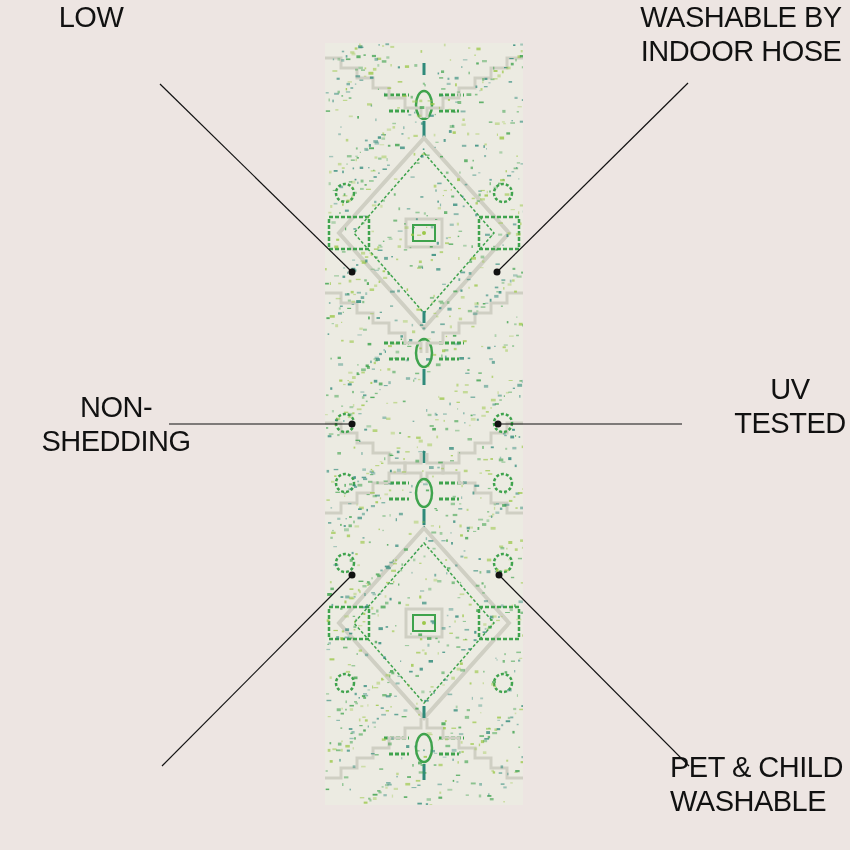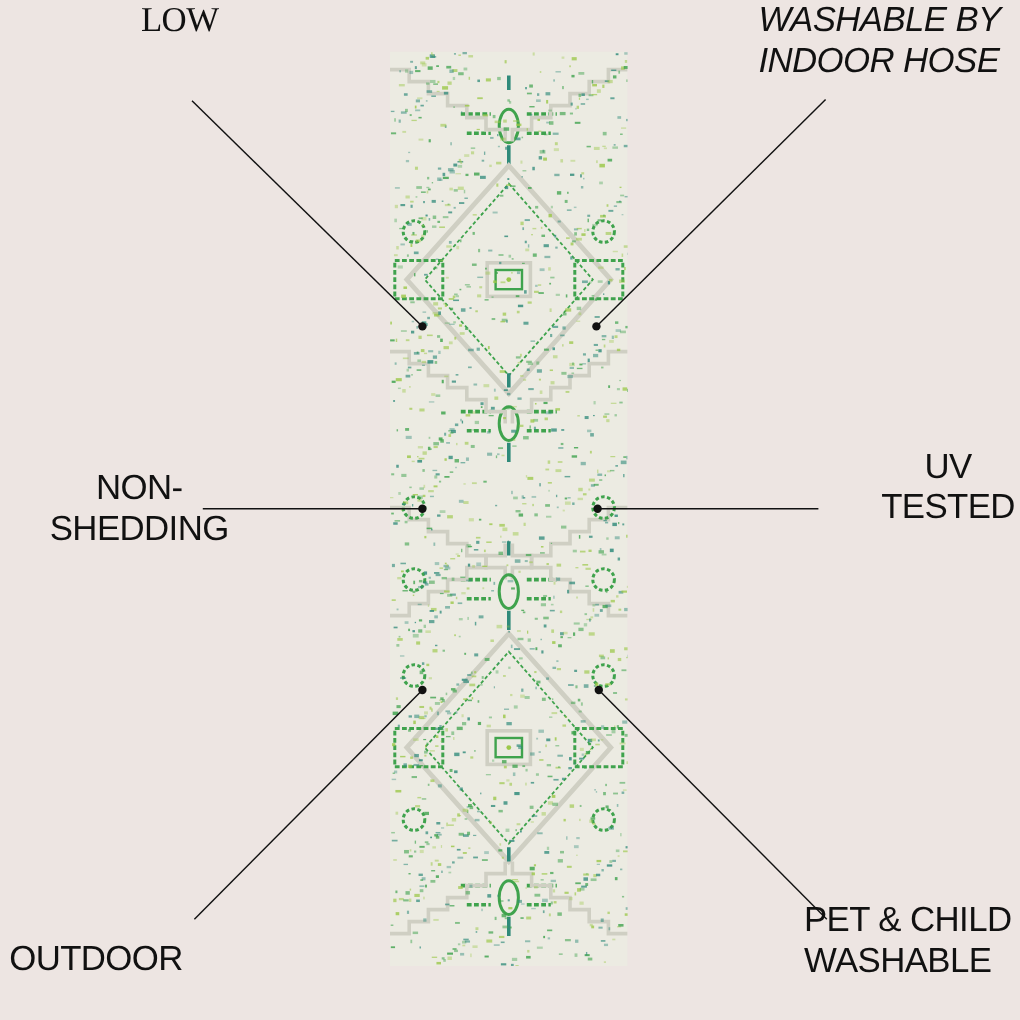--- a/index.html
+++ b/index.html
@@ -6,37 +6,36 @@
   body { width:850px; height:850px; background:#ede5e2; position:relative; overflow:hidden; font-family:"Liberation Sans", sans-serif; }
   .label { position:absolute; color:#111; font-size:29px; line-height:34px; letter-spacing:-0.5px; }
   .label span { display:block; }
   #rug { position:absolute; left:325px; top:43px; width:198px; height:762px; }
   #lines { position:absolute; left:0; top:0; width:850px; height:850px; pointer-events:none; }
 </style>
 </head>
 <body>
 
 <div id="labels">
-    <div class="label" style="left: 0px; top: 0px; width: 182px; text-align: right; font-family: Liberation Serif, serif;">
+    <div class="label" style="left: 0px; top: 0px; width: 182px; text-align: center;">
       <span>LOW</span>
     </div>
-    <div class="label" style="left: 632px; top: 0px; width: 218px; text-align: left; font-style: italic;">
+    <div class="label" style="left: 632px; top: 0px; width: 218px; text-align: center;">
       <span>WASHABLE BY</span>
       <span>INDOOR HOSE</span>
     </div>
     <div class="label" style="left: 0px; top: 390px; width: 160px; text-align: center; margin-left: 36px;">
       <span>NON-</span>
       <span>SHEDDING</span>
     </div>
     <div class="label" style="left: 730px; top: 372px; width: 120px; text-align: center;">
       <span>UV</span>
       <span>TESTED</span>
     </div>
     <div class="label" style="left: 0px; top: 782px; width: 160px; text-align: center;">
-      <span>OUTDOOR</span>
     </div>
     <div class="label" style="left: 670px; top: 750px; width: 180px; text-align: left;">
       <span>PET &amp; CHILD</span>
       <span>WASHABLE</span>
     </div>
   </div>
 
 <svg id="rug" viewBox="0 0 198 762" preserveAspectRatio="none">
     <rect x="0" y="0" width="198" height="762" fill="#ecebe2"></rect>
     <ellipse cx="99" cy="62" rx="8" ry="14" fill="none" stroke="#3fa34d" stroke-width="2.5"></ellipse>

